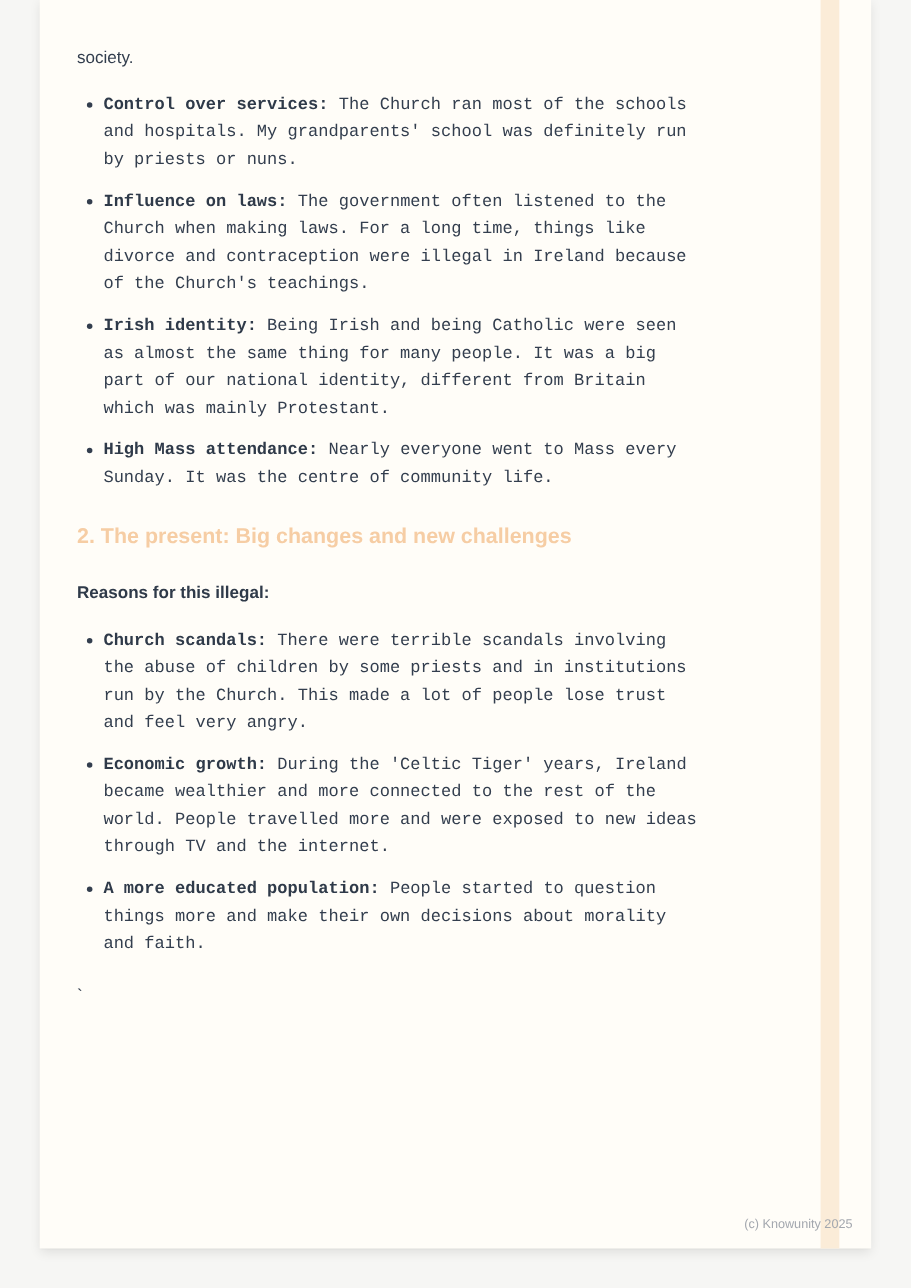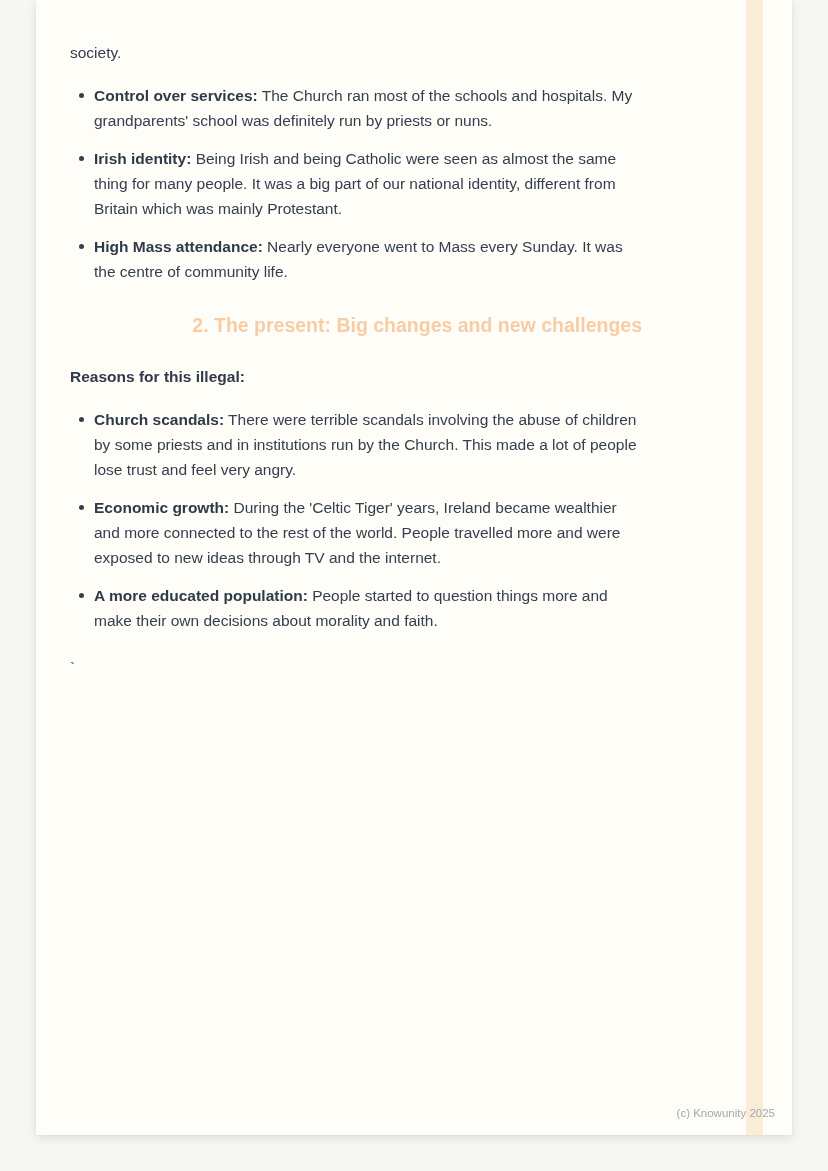--- a/index.html
+++ b/index.html
@@ -24,39 +24,38 @@
     background:#fbecd8;
   }
   .content {
     position:absolute;
     left:34px; top:40px;
     width:572px;
     color:#333e4e;
     font-size:15.5px;
     line-height:25px;
   }
-  .bullet-list { list-style:none; margin:18px 0 0 0; }
+  .bullet-list { list-style:none; margin:18px 0 0 0;font-family:Liberation Mono, monospace; }
   .bullet-item { position:relative; padding-left:24px; margin-bottom:13px; }
   .bullet-item::before {
     content:"";
     position:absolute;
     left:9px; top:10px;
     width:5px; height:5px;
     border-radius:50%;
     background:#333e4e;
   }
   .bullet-item strong, .bold-line { font-weight:bold; color:#2f3a49; }
   .section-heading {
     margin-top:28px;
     margin-bottom:18px;
     font-size:19.5px;
     line-height:26px;
     font-weight:bold;
     color:#f6cda4;
-    text-align:right;
   }
   .para { margin-top:16px; }
   .bold-line { margin-top:26px; font-size:15.5px; }
   .stray { margin-top:22px; }
   .footer {
     position:absolute;
     right:17px; bottom:16px;
     font-size:11.5px;
     color:#a3a7ae;
     margin-left:28px;
@@ -69,20 +68,21 @@
   <div class="stripe"></div>
 
   <div class="content">
 
     <p class="para-fragment">society.</p>
 
     <ul class="bullet-list">
 
         <li class="bullet-item"><strong>Control over services:</strong><span> The Church ran most of the schools and hospitals. My grandparents' school was definitely run by priests or nuns.</span></li>
 
+        <li class="bullet-item"><strong>Influence on laws:</strong><span> The government often listened to the Church when making laws. For a long time, things like divorce and contraception were illegal in Ireland because of the Church's teachings.</span></li>
 
         <li class="bullet-item"><strong>Irish identity:</strong><span> Being Irish and being Catholic were seen as almost the same thing for many people. It was a big part of our national identity, different from Britain which was mainly Protestant.</span></li>
 
         <li class="bullet-item"><strong>High Mass attendance:</strong><span> Nearly everyone went to Mass every Sunday. It was the centre of community life.</span></li>
       </ul>
 
     <h2 class="section-heading">2. The present: Big changes and new challenges</h2>
 
 
     <p class="bold-line">Reasons for this illegal:</p>

